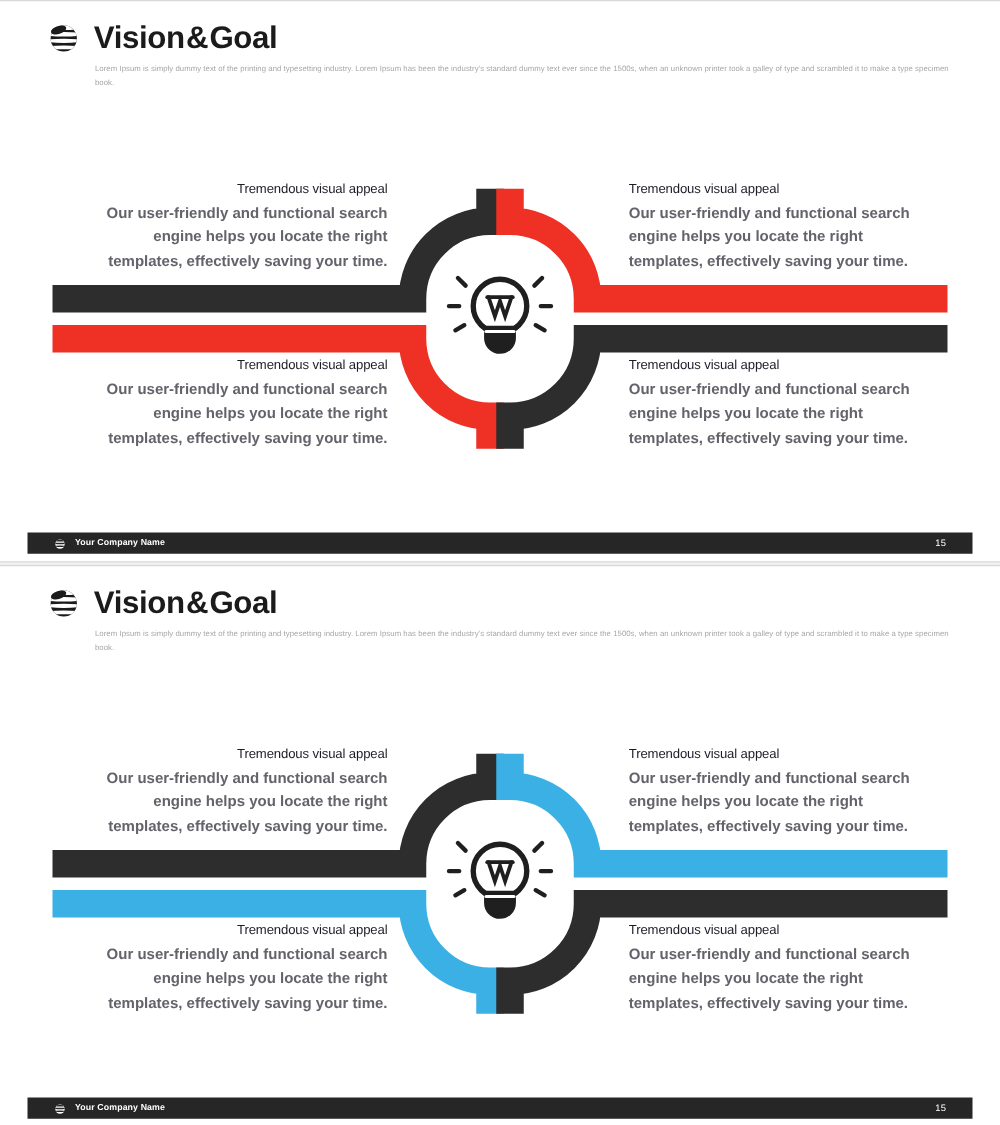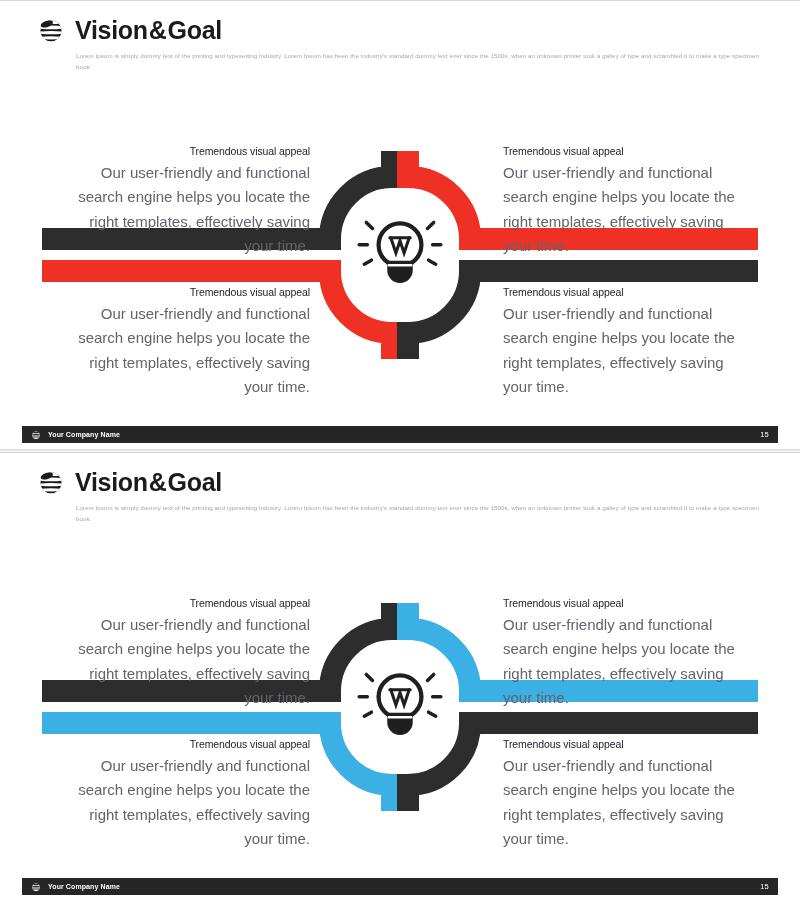--- a/index.html
+++ b/index.html
@@ -76,39 +76,40 @@
   }
   .txt h3 {
     font-size: 10.5px;
     font-weight: normal;
     color: #1c1c28;
     letter-spacing: -0.1px;
     margin-bottom: 4px;
     white-space: nowrap;
   }
   .txt p {
-    font-size: 15px;
+    font-size: 12px;
     line-height: 1.62;
     color: #63636b;
+    font-weight: bold;
   }
 
   .txt-tl { left: 72px;  top: 24px;  text-align: right; }
   .txt-bl { left: 72px;  top: 165px; text-align: right; }
   .txt-tr { left: 503px; top: 24px;  text-align: left; }
   .txt-br { left: 503px; top: 165px; text-align: left; }
 
   
   .slide-footer {
     position: absolute;
     left: 22px; right: 22px; bottom: 6px;
     height: 17px;
     background: #262626;
     display: flex;
     align-items: center;
-    padding: 0 9px;
+    padding: 0 21px;
   }
   .footer-logo { width: 10px; height: 10px; flex: 0 0 10px; display:block; }
   .footer-company {
     color: #ffffff;
     font-size: 7px;
     font-weight: bold;
     margin-left: 7px;
     letter-spacing: 0.1px;
   }
   .footer-page {

